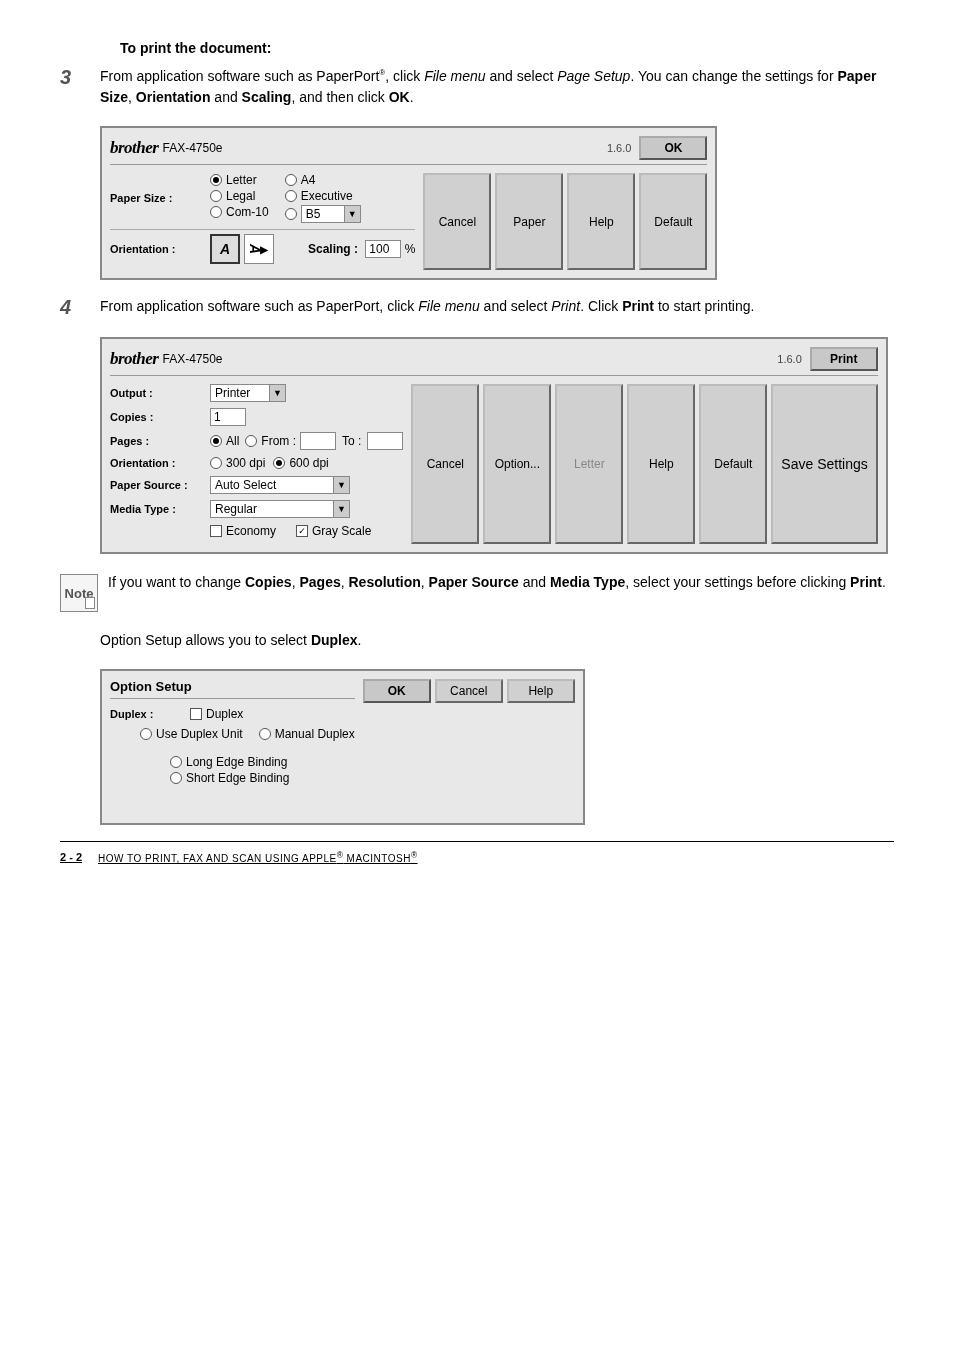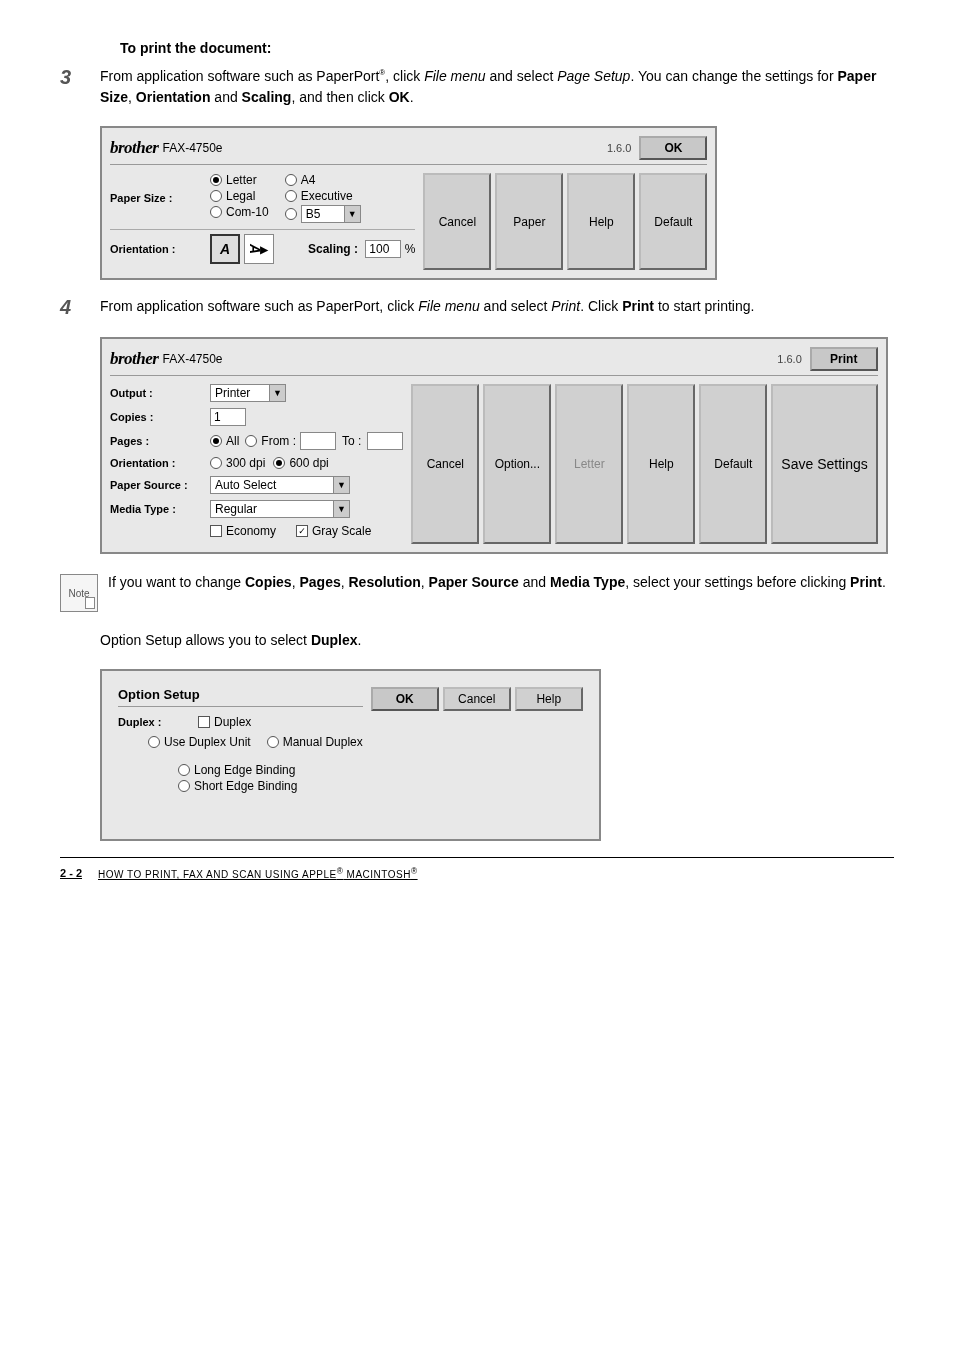--- a/index.html
+++ b/index.html
@@ -252,22 +252,22 @@
     }
 
     .note-icon {
       width: 38px;
       height: 38px;
       border: 1.5px solid #888;
       background: #f5f5f5;
       display: flex;
       align-items: center;
       justify-content: center;
-      font-size: 10px;
-      font-weight: normal;
+      font-size: 13px;
+      font-weight: bold;
       color: #555;
       flex-shrink: 0;
       position: relative;
       margin-top: 2px;
     }
 
     .note-icon::after {
       content: '';
       position: absolute;
       bottom: 2px;
@@ -331,21 +331,21 @@
       display: flex;
       align-items: center;
       gap: 8px;
     }
 
     
     .option-dialog {
       border: 2px solid #888;
       background: #e8e8e8;
       display: inline-block;
-      padding: 16px;
+      padding: 8px;
       min-width: 380px;
     }
 
     .option-titlebar {
       font-size: 13px;
       font-weight: bold;
       margin-bottom: 8px;
       padding-bottom: 4px;
       border-bottom: 1px solid #999;
     }

